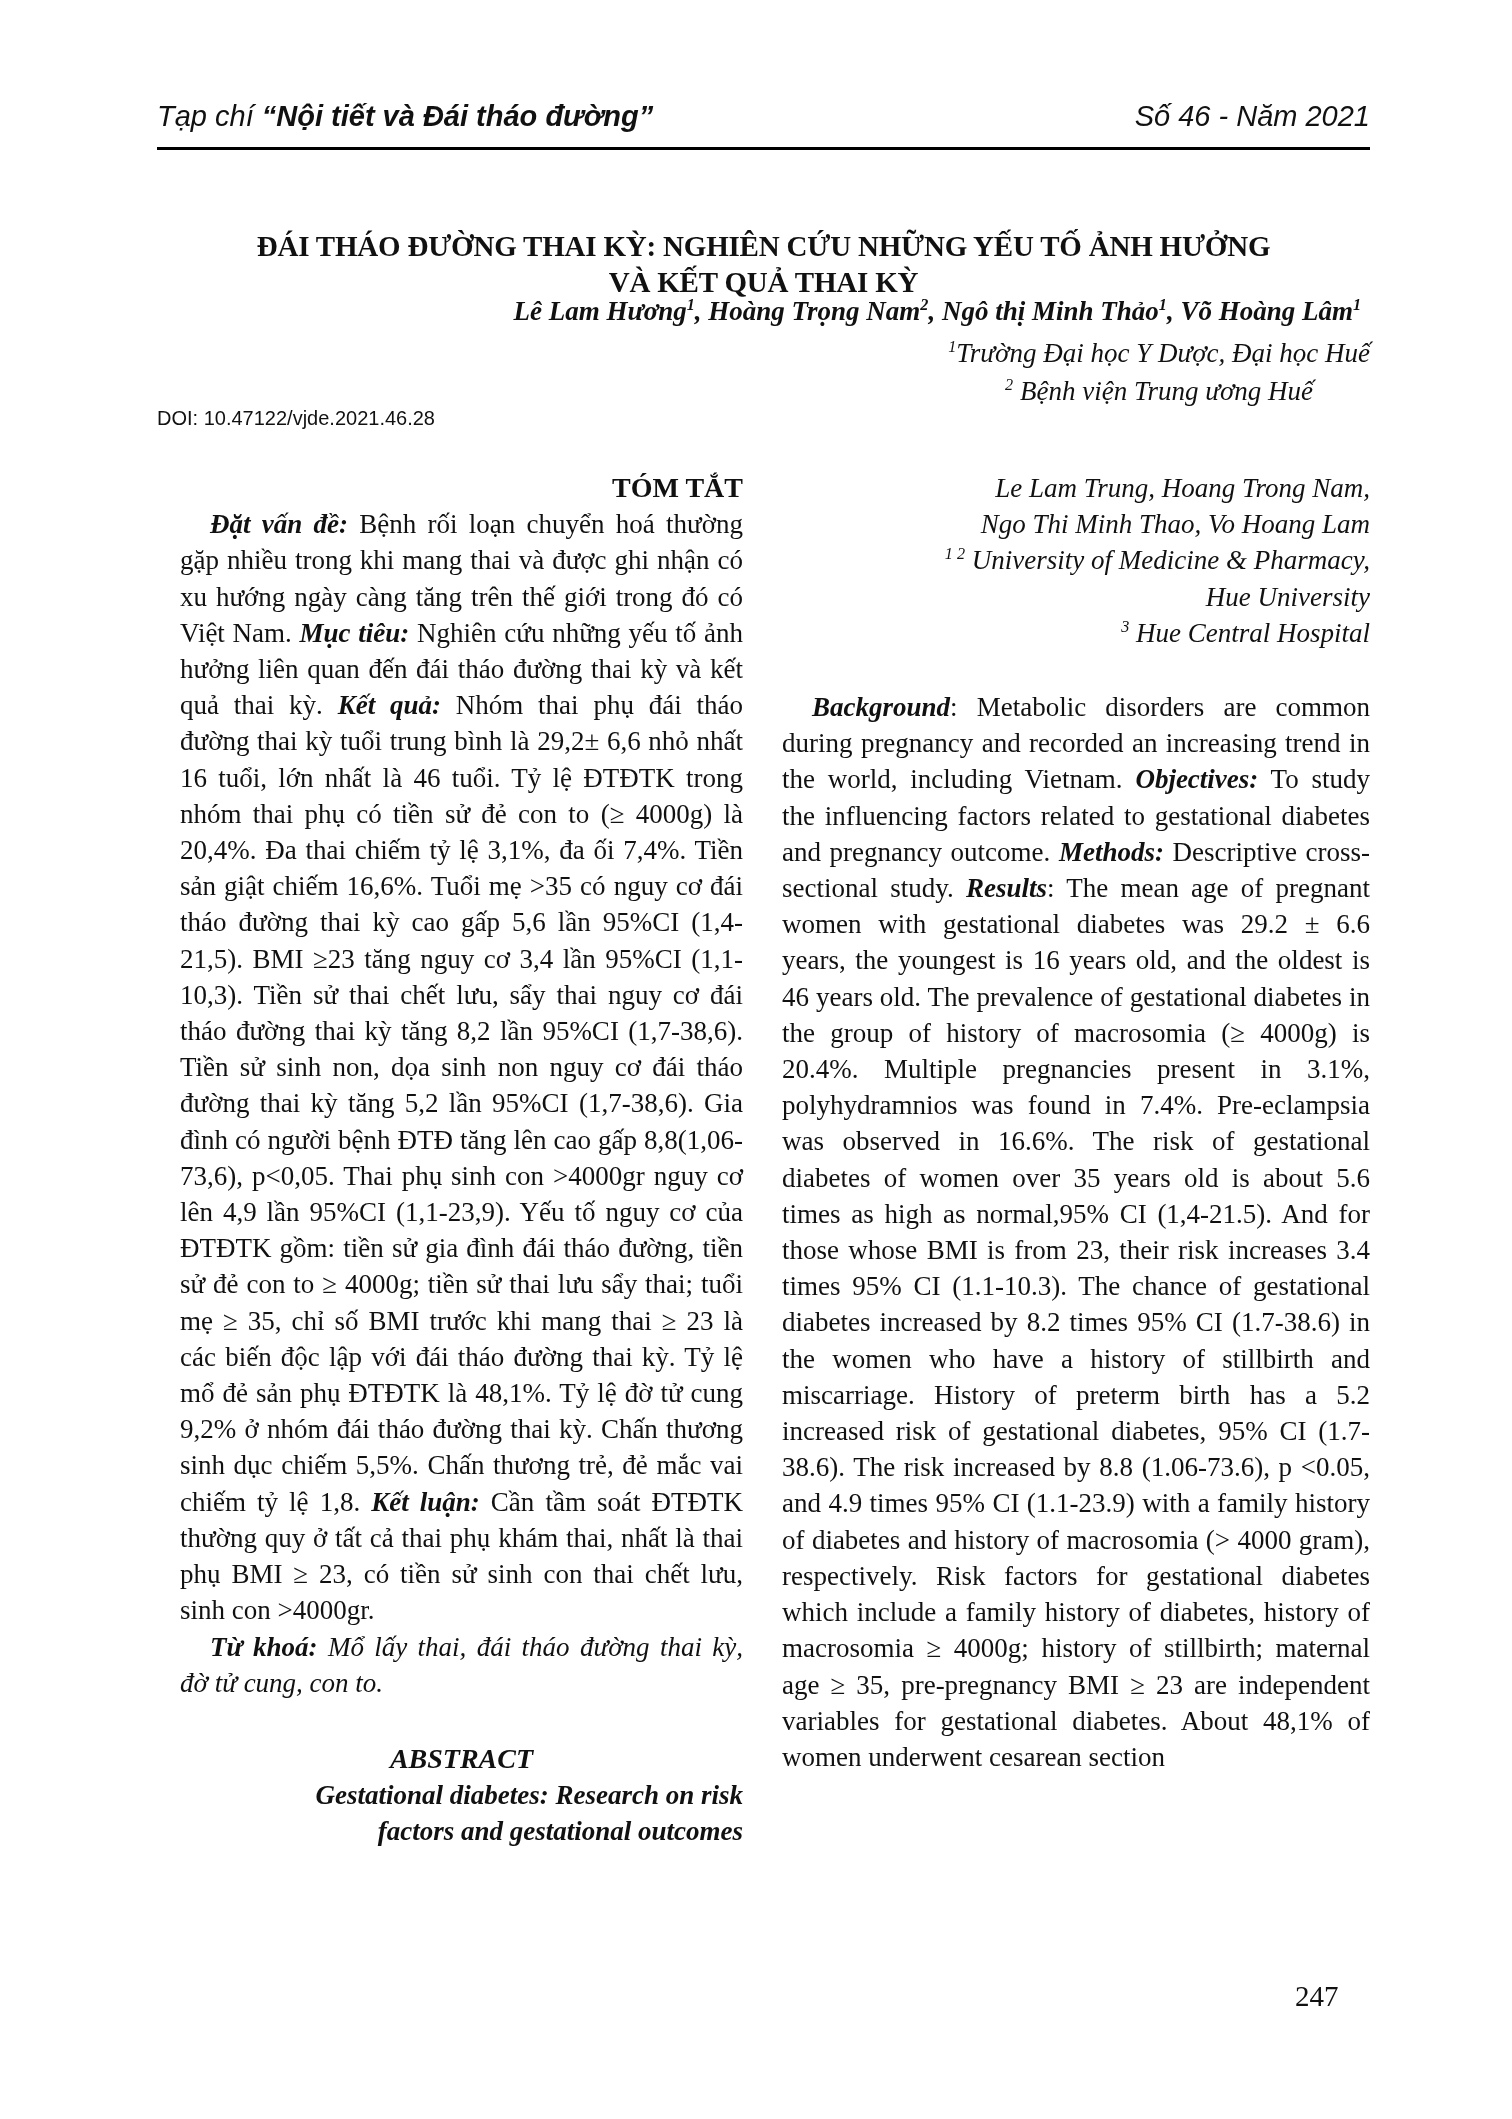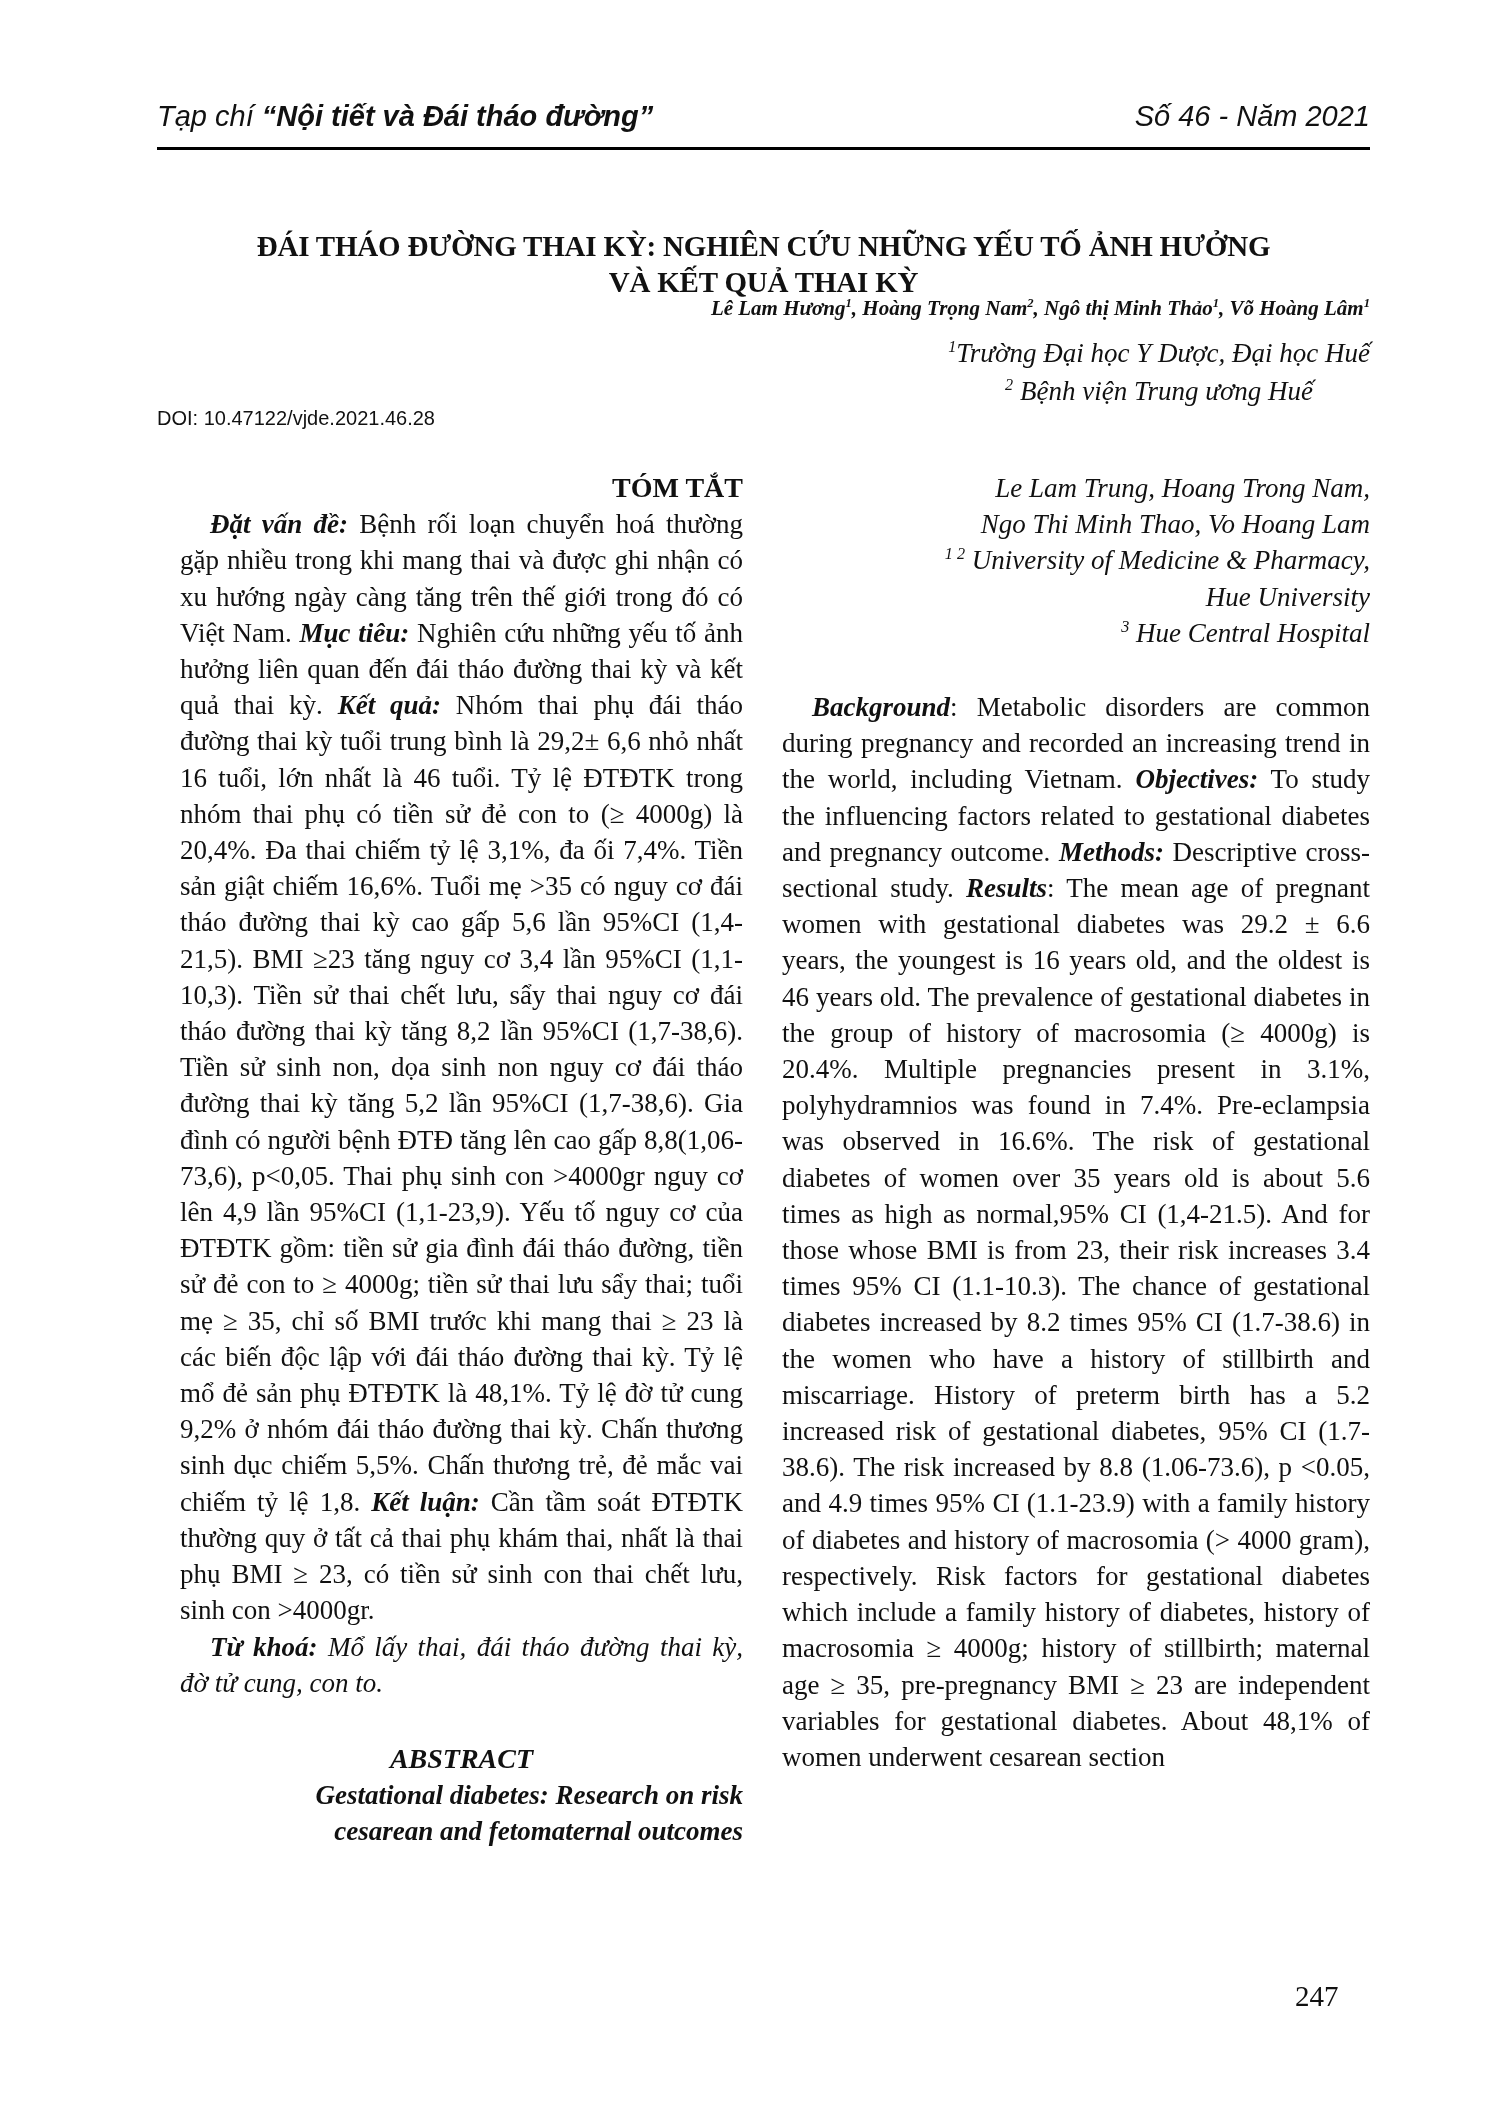--- a/index.html
+++ b/index.html
@@ -7,21 +7,21 @@
   .serif { font-family: "Liberation Serif", "DejaVu Serif", serif; }
   .sans { font-family: "Liberation Sans", "DejaVu Sans", sans-serif; }
 
   #header { position: absolute; left: 157px; top: 100px; width: 1213px; height: 40px; }
   #header .journal { position: absolute; left: 0; top: 0; font-size: 29px; font-style: italic; }
   #header .journal b { font-weight: 700; }
   #header .issue { position: absolute; right: 0; top: 0; font-size: 29px; font-style: italic; }
   #header-rule { position: absolute; left: 157px; top: 147px; width: 1213px; height: 3px; background: #000; }
 
   #title { position: absolute; left: 157px; top: 228px; width: 1213px; text-align: center; font-size: 29px; font-weight: 700; line-height: 36px; letter-spacing: -0.2px; }
-  #authors { position: absolute; right: 142px; top: 296px; font-size: 21px; font-weight: 700; font-style: italic; text-align: center; }
+  #authors { position: absolute; right: 151px; top: 296px; font-size: 27px; font-weight: 700; font-style: italic; text-align: center; }
   #affil { position: absolute; right: 142px; top: 334px; font-size: 27px; font-style: italic; text-align: center; line-height: 38px; }
   sup { font-size: 60%; vertical-align: super; line-height: 0; }
   #doi { position: absolute; left: 157px; top: 407px; font-size: 20px; }
 
   .col { position: absolute; font-size: 27px; line-height: 36.2px; text-align: justify; }
   #col-left { left: 180px; top: 470px; width: 563px; }
   #col-right { left: 782px; top: 470px; width: 588px; }
   .h-center { text-align: right; font-weight: 700; font-size: 28px; }
   .indent { text-indent: 30px; }
   p { margin: 0; }
@@ -57,21 +57,21 @@
 
 <div id="doi" class="sans">DOI: 10.47122/vjde.2021.46.28</div>
 
 <div id="col-left" class="col serif">
   <div class="h-center">TÓM TẮT</div>
   <p class="indent"><span class="lbl">Đặt vấn đề:</span><span> Bệnh rối loạn chuyển hoá thường gặp nhiều trong khi mang thai và được ghi nhận có xu hướng ngày càng tăng trên thế giới trong đó có Việt Nam. </span><span class="lbl">Mục tiêu:</span><span> Nghiên cứu những yếu tố ảnh hưởng liên quan đến đái tháo đường thai kỳ và kết quả thai kỳ. </span><span class="lbl">Kết quả:</span><span> Nhóm thai phụ đái tháo đường thai kỳ tuổi trung bình là 29,2± 6,6 nhỏ nhất 16 tuổi, lớn nhất là 46 tuổi. Tỷ lệ ĐTĐTK trong nhóm thai phụ có tiền sử đẻ con to (≥ 4000g) là 20,4%. Đa thai chiếm tỷ lệ 3,1%, đa ối 7,4%. Tiền sản giật chiếm 16,6%. Tuổi mẹ &gt;35 có nguy cơ đái tháo đường thai kỳ cao gấp 5,6 lần 95%CI (1,4-21,5). BMI ≥23 tăng nguy cơ 3,4 lần 95%CI (1,1-10,3). Tiền sử thai chết lưu, sẩy thai nguy cơ đái tháo đường thai kỳ tăng 8,2 lần 95%CI (1,7-38,6). Tiền sử sinh non, dọa sinh non nguy cơ đái tháo đường thai kỳ tăng 5,2 lần 95%CI (1,7-38,6). Gia đình có người bệnh ĐTĐ tăng lên cao gấp 8,8(1,06-73,6), p&lt;0,05. Thai phụ sinh con &gt;4000gr nguy cơ lên 4,9 lần 95%CI (1,1-23,9).  Yếu tố nguy cơ của ĐTĐTK gồm: tiền sử gia đình đái tháo đường, tiền sử đẻ con to ≥ 4000g; tiền sử thai lưu sẩy thai; tuổi mẹ ≥ 35, chỉ số BMI trước khi mang thai ≥ 23 là các biến độc lập với đái tháo đường thai kỳ. Tỷ lệ mổ đẻ sản phụ ĐTĐTK là 48,1%. Tỷ lệ đờ tử cung 9,2% ở nhóm đái tháo đường thai kỳ. Chấn thương sinh dục chiếm 5,5%. Chấn thương trẻ, đẻ mắc vai chiếm tỷ lệ 1,8. </span><span class="lbl">Kết luận:</span><span> Cần tầm soát ĐTĐTK thường quy ở tất cả thai phụ khám thai, nhất là thai phụ BMI ≥ 23, có tiền sử sinh con thai chết lưu, sinh con &gt;4000gr.</span></p>
   <p class="indent"><span class="lbl">Từ khoá:</span><span class="kw"> Mổ lấy thai, đái tháo đường thai kỳ, đờ tử cung, con to.</span></p>
   <div class="abstract-title">ABSTRACT</div>
   <div class="abstract-sub">
     <div>Gestational diabetes: Research on risk</div>
-    <div>cesarean and fetomaternal outcomes</div>
+    <div>factors and gestational outcomes</div>
   </div>
 </div>
 
 <div id="col-right" class="col serif">
   <div class="right">
     <div>Le Lam Trung, Hoang Trong Nam,</div>
     <div>Ngo Thi Minh Thao, Vo Hoang Lam</div>
     <div><sup>1 2</sup><span> University of Medicine &amp; Pharmacy,</span></div>
     <div>Hue University</div>
     <div><sup>3</sup><span> Hue Central Hospital</span></div>

